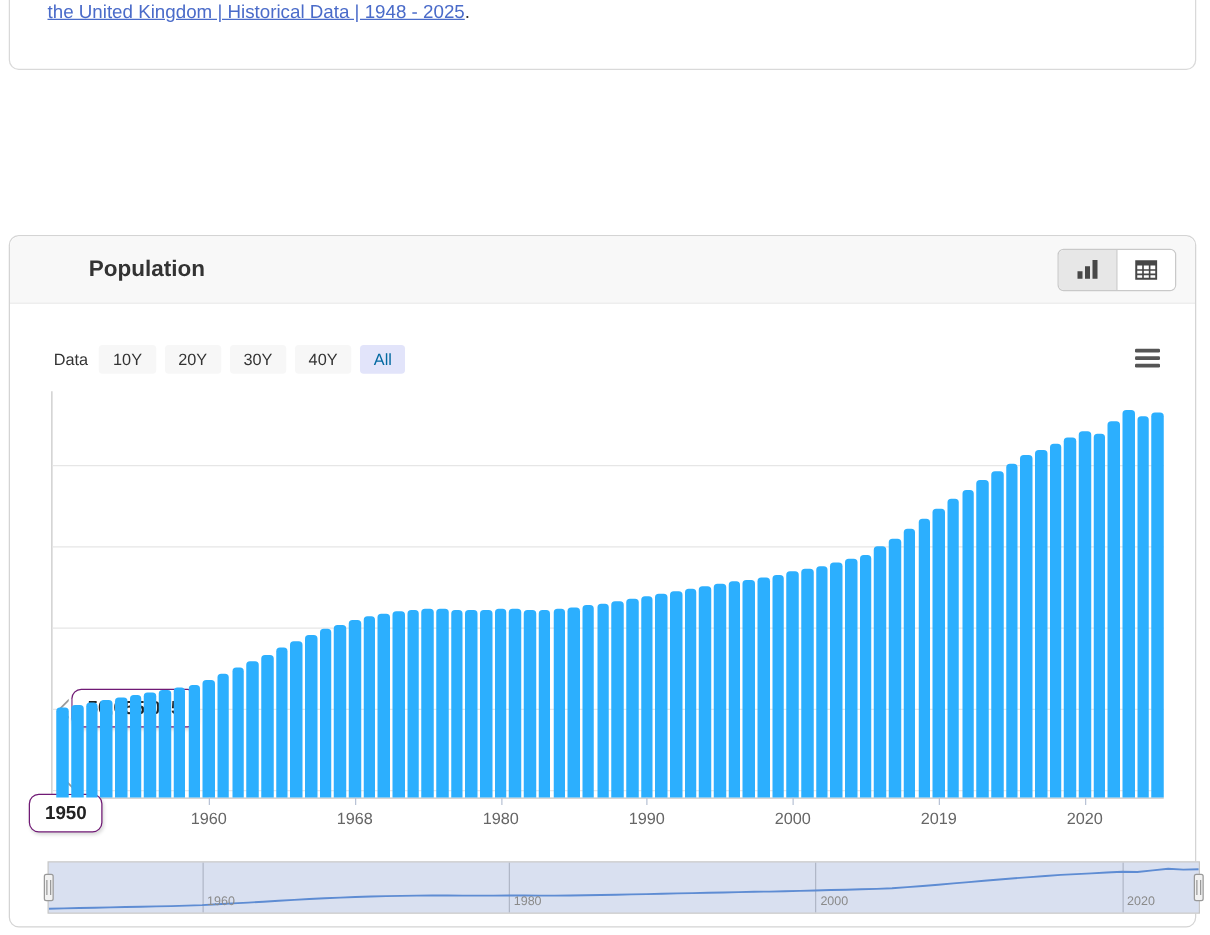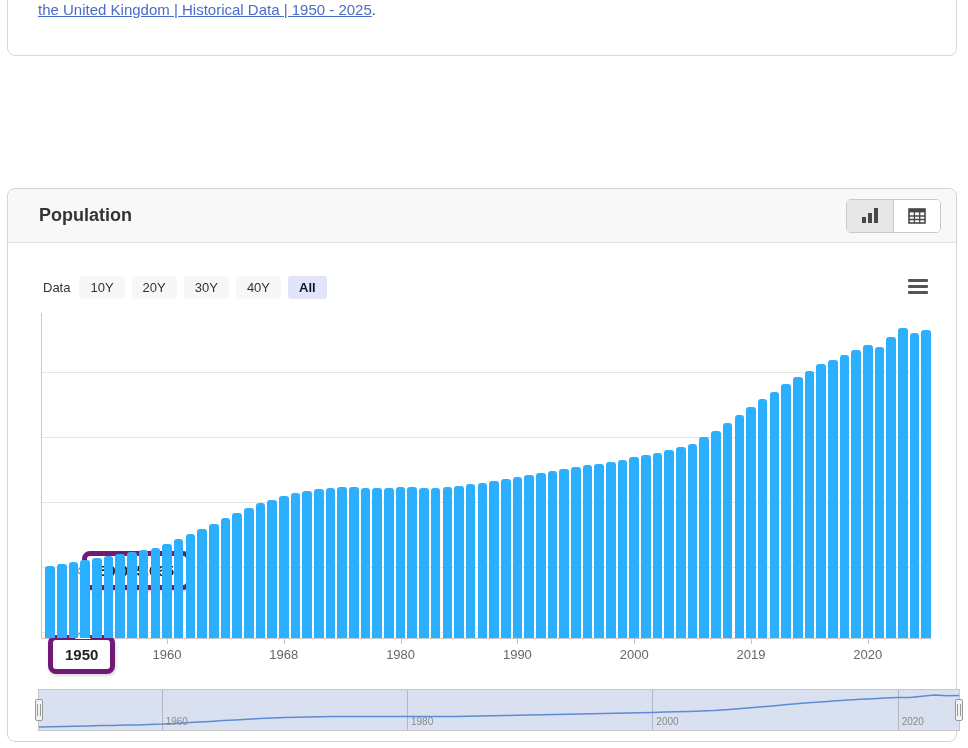--- a/index.html
+++ b/index.html
@@ -12,52 +12,52 @@
     padding:20px 0 0 30px;font-size:15px;}
   .citation-box a{color:#4a6bc9;text-decoration:underline;}
   .citation-suffix{color:#333;}
 
   
   .card{position:absolute;left:7px;top:188px;width:950px;height:554px;background:#fff;
     border:1px solid #d4d4d4;border-radius:8px;box-sizing:border-box;}
   .card-header{height:54px;background:#f8f8f8;border-bottom:1px solid #e2e2e2;
     border-radius:8px 8px 0 0;display:flex;align-items:center;justify-content:space-between;
     padding:0 15px 0 31px;box-sizing:border-box;}
-  .card-title{font-size:18px;font-weight:bold;color:#333;}
+  .card-title{font-size:18px;font-weight:bold;color:#333;margin-left:32px;}
   .view-toggle{display:flex;border:1px solid #c9c9c9;border-radius:5px;overflow:hidden;background:#fff;}
   .view-btn{width:46px;height:32px;display:flex;align-items:center;justify-content:center;
     background:#fff;cursor:pointer;}
   .view-btn.selected{background:#e7e7e7;}
   .view-btn + .view-btn{border-left:1px solid #c9c9c9;}
   .bars-glyph{display:flex;align-items:flex-end;gap:2px;height:15px;}
   .bars-glyph span{width:4px;background:#474747;display:block;}
 
   .card-body{position:relative;height:498px;}
 
   
   .zoom-row{position:absolute;left:35px;top:33px;display:flex;align-items:center;gap:7px;font-size:13px;}
   .zoom-label{color:#333;margin-right:2px;}
   .zbtn{background:#f7f7f7;color:#333;padding:4px 11px;border-radius:3px;cursor:pointer;}
-  .zbtn.selected{background:#e2e4fa;font-weight:bold;color:#0f172a;}
+  .zbtn.selected{background:#e2e4fa;font-weight:normal;color:#0369a1;}
   .hamburger{position:absolute;left:900px;top:36px;width:20px;cursor:pointer;}
   .hamburger div{height:3px;background:#555;margin:0 0 3px 0;border-radius:1px;}
 
   
   .plot{position:absolute;left:33px;top:70px;width:889px;height:325px;
     border-left:1px solid #c8c8c8;border-bottom:1px solid #c8c8c8;box-sizing:content-box;}
   .gridline{position:absolute;left:0;width:889px;height:1px;background:#e6e6e6;}
   .bar{position:absolute;bottom:0;background:#2caffe;border-radius:3px 3px 0 0;}
   .xtick{position:absolute;width:1px;height:6px;background:#b9c3d6;top:325px;}
   .xlabel{position:absolute;top:334px;width:44px;margin-left:-22px;text-align:center;
     font-size:13px;color:#666;}
 
   
-  .callout{position:absolute;background:#fff;border:5px solid #701a75;border-radius:8px;
+  .callout{position:absolute;background:#fff;border:1px solid #701a75;border-radius:8px;
     font-size:15px;font-weight:bold;color:#222;padding:6px 12px;white-space:nowrap;
-    box-shadow:1px 2px 3px rgba(0,0,0,0.15);margin-left:25px;}
+    box-shadow:1px 2px 3px rgba(0,0,0,0.15);}
   .callout-value::before{content:"";position:absolute;left:-11px;top:50%;margin-top:-8px;
     border:8px solid transparent;border-right-color:#999;border-left:0;}
   .callout-value::after{content:"";position:absolute;left:-9px;top:50%;margin-top:-8px;
     border:8px solid transparent;border-right-color:#fff;border-left:0;}
   .callout-year::before{content:"";position:absolute;left:22px;top:-11px;
     border:8px solid transparent;border-bottom-color:#999;border-top:0;}
   .callout-year::after{content:"";position:absolute;left:22px;top:-9px;
     border:8px solid transparent;border-bottom-color:#fff;border-top:0;}
 
   
@@ -71,21 +71,21 @@
     border:1px solid #999;border-radius:2px;box-sizing:border-box;cursor:ew-resize;
     display:flex;align-items:center;justify-content:center;}
   .nav-handle i{display:block;width:2px;height:12px;border-left:1px solid #999;border-right:1px solid #999;}
 </style>
 </head>
 <body>
 
 <div class="page">
 
   <div class="citation-box">
-    <a href="#">the United Kingdom | Historical Data | 1950 - 2025</a><span class="citation-suffix">.</span>
+    <a href="#">the United Kingdom | Historical Data | 1948 - 2025</a><span class="citation-suffix">.</span>
   </div>
 
   <div class="card">
     <div class="card-header">
       <div class="card-title">Population</div>
       <div class="view-toggle">
         <div class="view-btn selected">
           <span class="bars-glyph">
             <span style="height:6px"></span>
               <span style="height:10px"></span>

